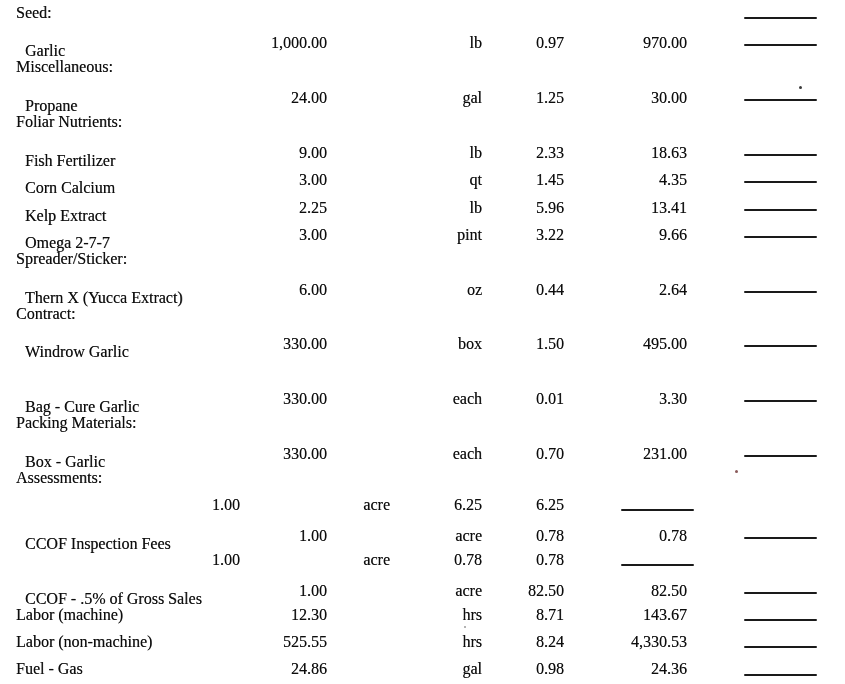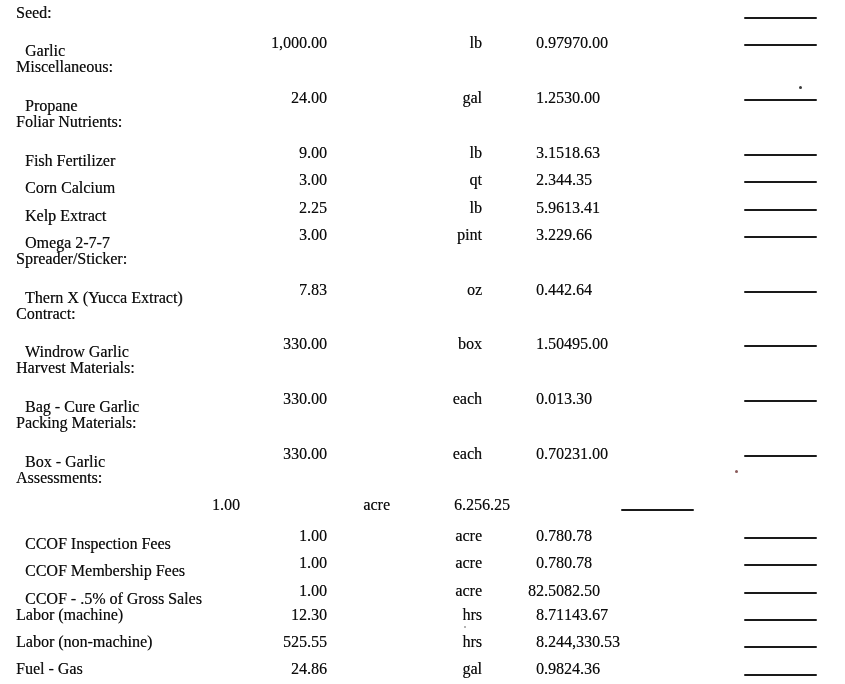--- a/index.html
+++ b/index.html
@@ -22,21 +22,21 @@
     height: 27.36px;
     align-items: center;
     white-space: nowrap;
   }
   .cell { display: block; }
   .name  { padding-left: 16px; text-align: left; }
   .row.indent .name { padding-left: 25px; margin-top: 16px; }
   .qty   { text-align: right; font-family: Liberation Serif, serif; }
   .unit  { text-align: right; }
   .price { text-align: right; }
-  .total { text-align: left; }
+  .total { text-align: right; }
   .linecell { position: relative; height: 100%; }
   .blank-line {
     position: absolute;
     left: 57px;
     top: 18px;
     width: 73px;
     height: 2px;
     background: #1a1a1a;
     border-radius: 1px;
   }
@@ -104,32 +104,32 @@
     <span class="cell total"></span>
     <span class="cell linecell">
       
     </span>
   </div>
       <div class="row indent">
     <span class="cell name">Fish Fertilizer</span>
     <span class="cell qty">9.00</span>
     <span class="cell gap"></span>
     <span class="cell unit">lb</span>
-    <span class="cell price">3.15</span>
+    <span class="cell price">2.33</span>
     <span class="cell total">18.63</span>
     <span class="cell linecell">
       <span class="blank-line"></span>
     </span>
   </div>
       <div class="row indent">
     <span class="cell name">Corn Calcium</span>
     <span class="cell qty">3.00</span>
     <span class="cell gap"></span>
     <span class="cell unit">qt</span>
-    <span class="cell price">2.34</span>
+    <span class="cell price">1.45</span>
     <span class="cell total">4.35</span>
     <span class="cell linecell">
       <span class="blank-line"></span>
     </span>
   </div>
       <div class="row indent">
     <span class="cell name">Kelp Extract</span>
     <span class="cell qty">2.25</span>
     <span class="cell gap"></span>
     <span class="cell unit">lb</span>
@@ -156,21 +156,21 @@
     <span class="cell gap"></span>
     <span class="cell unit"></span>
     <span class="cell price"></span>
     <span class="cell total"></span>
     <span class="cell linecell">
       
     </span>
   </div>
       <div class="row indent">
     <span class="cell name">Thern X (Yucca Extract)</span>
-    <span class="cell qty">7.83</span>
+    <span class="cell qty">6.00</span>
     <span class="cell gap"></span>
     <span class="cell unit">oz</span>
     <span class="cell price">0.44</span>
     <span class="cell total">2.64</span>
     <span class="cell linecell">
       <span class="blank-line"></span>
     </span>
   </div>
       <div class="row">
     <span class="cell name">Contract:</span>
@@ -188,21 +188,20 @@
     <span class="cell qty">330.00</span>
     <span class="cell gap"></span>
     <span class="cell unit">box</span>
     <span class="cell price">1.50</span>
     <span class="cell total">495.00</span>
     <span class="cell linecell">
       <span class="blank-line"></span>
     </span>
   </div>
       <div class="row">
-    <span class="cell name">Harvest Materials:</span>
     <span class="cell qty"></span>
     <span class="cell gap"></span>
     <span class="cell unit"></span>
     <span class="cell price"></span>
     <span class="cell total"></span>
     <span class="cell linecell">
       
     </span>
   </div>
       <div class="row indent">
@@ -264,21 +263,20 @@
     <span class="cell qty">1.00</span>
     <span class="cell gap"></span>
     <span class="cell unit">acre</span>
     <span class="cell price">0.78</span>
     <span class="cell total">0.78</span>
     <span class="cell linecell">
       <span class="blank-line"></span>
     </span>
   </div>
       <div class="row indent">
-    <span class="cell name">CCOF Membership Fees</span>
     <span class="cell qty">1.00</span>
     <span class="cell gap"></span>
     <span class="cell unit">acre</span>
     <span class="cell price">0.78</span>
     <span class="cell total">0.78</span>
     <span class="cell linecell">
       <span class="blank-line"></span>
     </span>
   </div>
       <div class="row indent">

